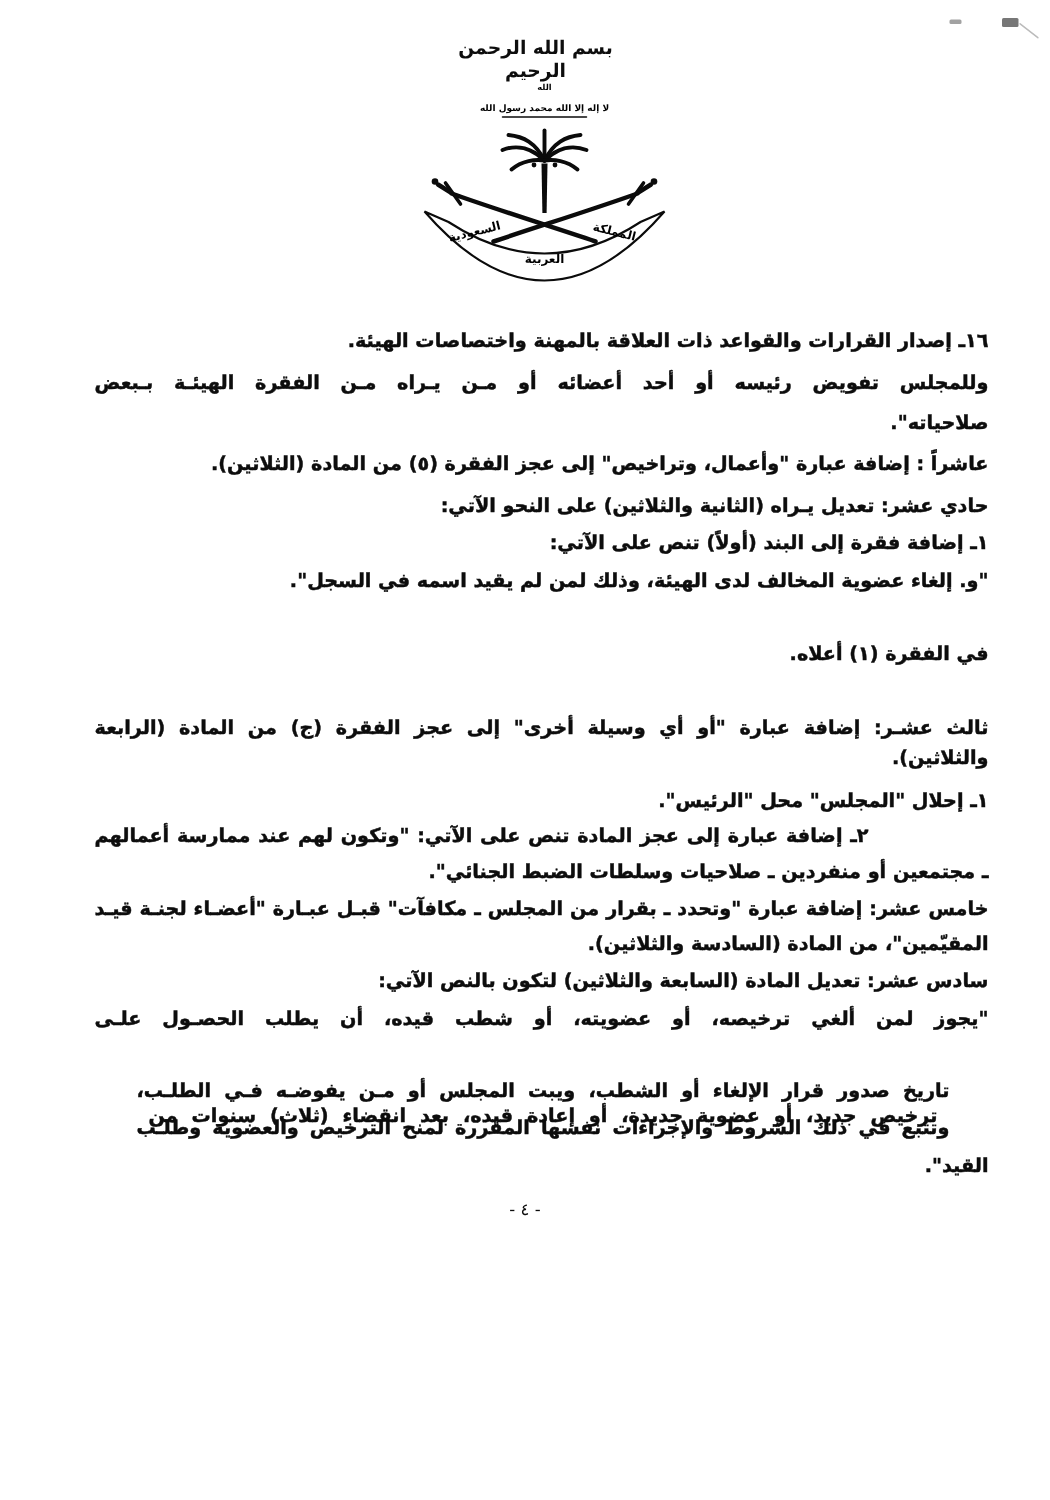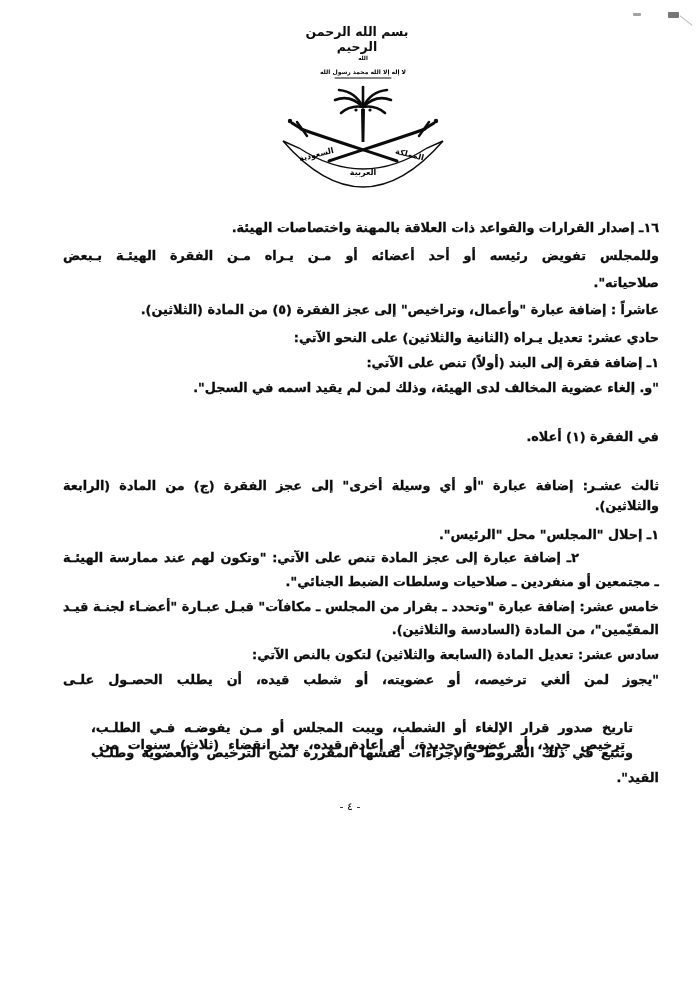--- a/index.html
+++ b/index.html
@@ -99,21 +99,21 @@
   <div class="ln l1">١٦ـ إصدار القرارات والقواعد ذات العلاقة بالمهنة واختصاصات الهيئة.</div>
   <div class="ln l2 jst">وللمجلس تفويض رئيسه أو أحد أعضائه أو مـن يـراه مـن الفقرة الهيئـة بـبعض</div>
   <div class="ln l3">صلاحياته".</div>
   <div class="ln l4">عاشراً : إضافة عبارة "وأعمال، وتراخيص" إلى عجز الفقرة (٥) من المادة (الثلاثين).</div>
   <div class="ln l5">حادي عشر: تعديل يـراه (الثانية والثلاثين) على النحو الآتي:</div>
   <div class="ln l6">١ـ إضافة فقرة إلى البند (أولاً) تنص على الآتي:</div>
   <div class="ln l7">"و. إلغاء عضوية المخالف لدى الهيئة، وذلك لمن لم يقيد اسمه في السجل".</div>
   <div class="ln l9">في الفقرة (١) أعلاه.</div>
   <div class="ln l11 jst">ثالث عشـر: إضافة عبارة "أو أي وسيلة أخرى" إلى عجز الفقرة (ج) من المادة (الرابعة والثلاثين).</div>
   <div class="ln l13">١ـ إحلال "المجلس" محل "الرئيس".</div>
-  <div class="ln l14 jst">٢ـ إضافة عبارة إلى عجز المادة تنص على الآتي: "وتكون لهم عند ممارسة الهيئـة</div>
+  <div class="ln l14 jst">٢ـ إضافة عبارة إلى عجز المادة تنص على الآتي: "وتكون لهم عند ممارسة أعمالهم</div>
   <div class="ln l15">ـ مجتمعين أو منفردين ـ صلاحيات وسلطات الضبط الجنائي".</div>
   <div class="ln l16 jst">خامس عشر: إضافة عبارة "وتحدد ـ بقرار من المجلس ـ مكافآت" قبـل عبـارة "أعضـاء لجنـة قيـد</div>
   <div class="ln l17">المقيّمين"، من المادة (السادسة والثلاثين).</div>
   <div class="ln l18">سادس عشر: تعديل المادة (السابعة والثلاثين) لتكون بالنص الآتي:</div>
   <div class="ln l19 jst">"يجوز لمن ألغي ترخيصه، أو عضويته، أو شطب قيده، أن يطلب الحصـول علـى</div>
   <div class="ln l20 jst">ترخيص جديد، أو عضوية جديدة، أو إعادة قيده، بعد انقضاء (ثلاث) سنوات من</div>
   <div class="ln l22 jst">وتتبع في ذلك الشروط والإجراءات نفسها المقررة لمنح الترخيص والعضوية وطلـب</div>
   <div class="ln l21 jst">تاريخ صدور قرار الإلغاء أو الشطب، ويبت المجلس أو مـن يفوضـه فـي الطلـب،</div>
   <div class="ln l23">القيد".</div>
 

